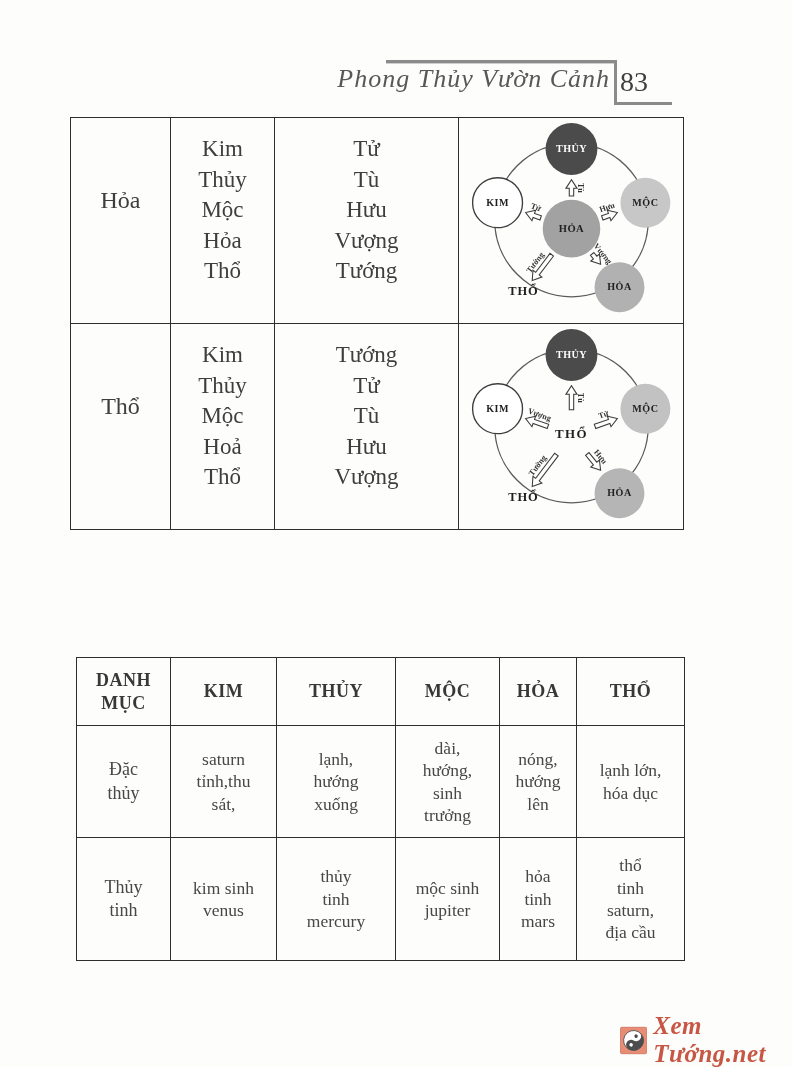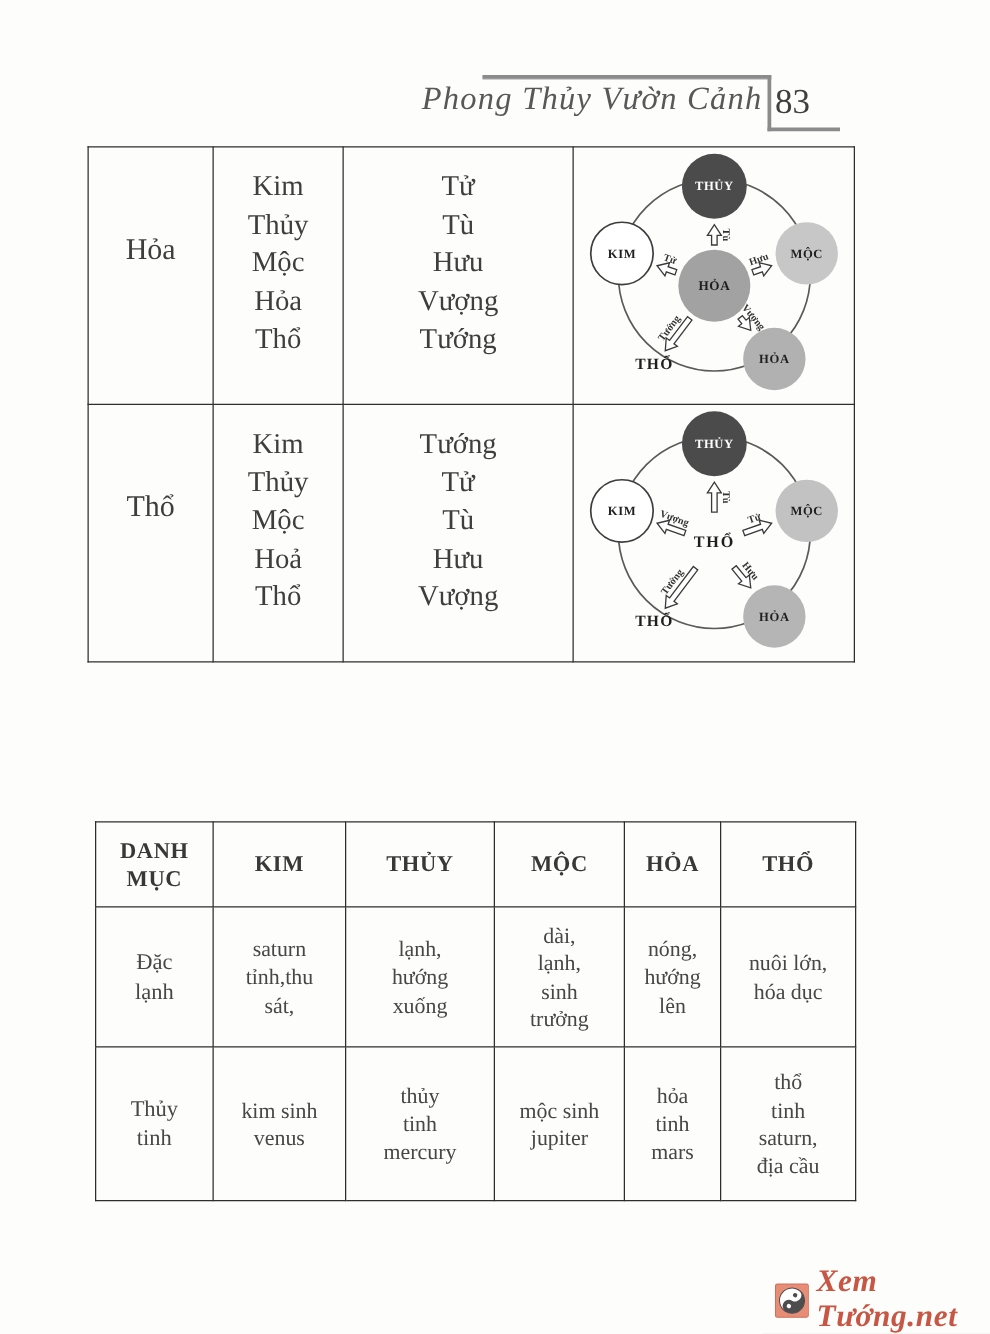--- a/index.html
+++ b/index.html
@@ -157,35 +157,35 @@
         <th>DANH
 MỤC</th>
         <th>KIM</th>
         <th>THỦY</th>
         <th>MỘC</th>
         <th>HỎA</th>
         <th>THỔ</th>
       </tr>
       <tr class="row-1">
         <td class="rowlabel">Đặc
-lạnh</td>
+thủy</td>
         <td>saturn
 tỉnh,thu
 sát,</td>
         <td>lạnh,
 hướng
 xuống</td>
         <td>dài,
-lạnh,
+hướng,
 sinh
 trưởng</td>
         <td>nóng,
 hướng
 lên</td>
-        <td>nuôi lớn,
+        <td>lạnh lớn,
 hóa dục</td>
       </tr>
       <tr class="row-2">
         <td class="rowlabel">Thủy
 tinh</td>
         <td>kim sinh
 venus</td>
         <td>thủy
 tinh
 mercury</td>

